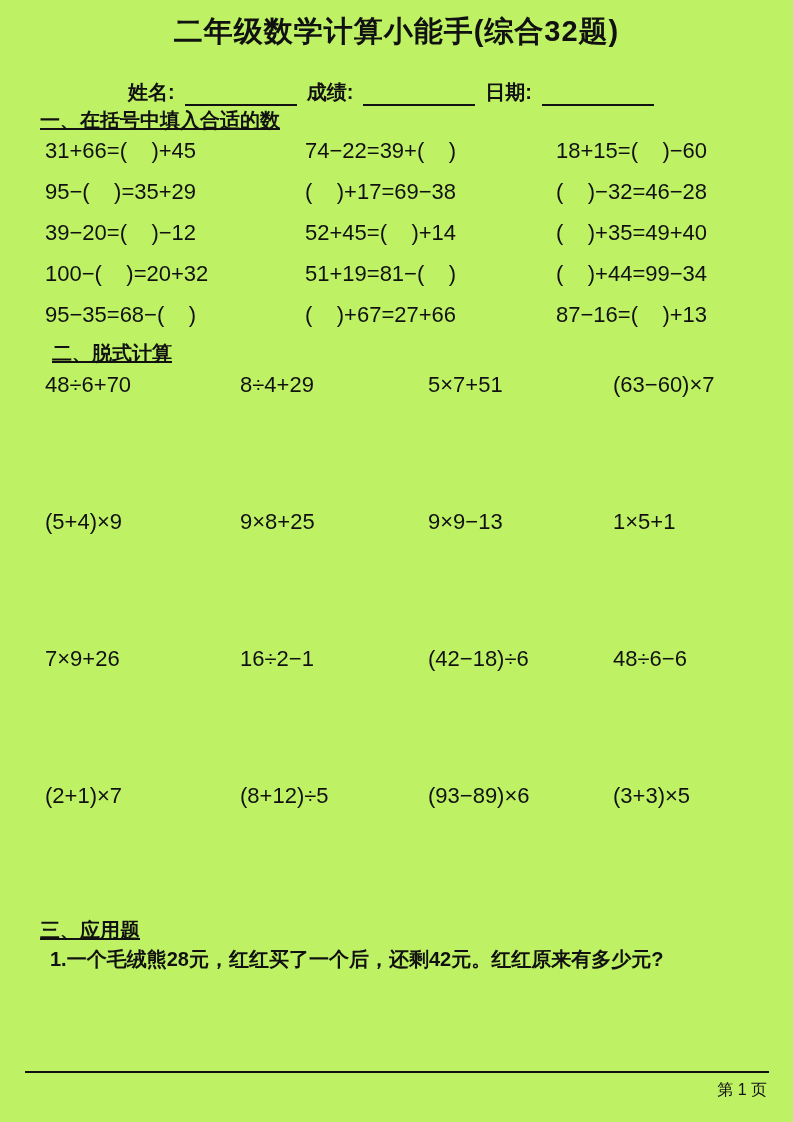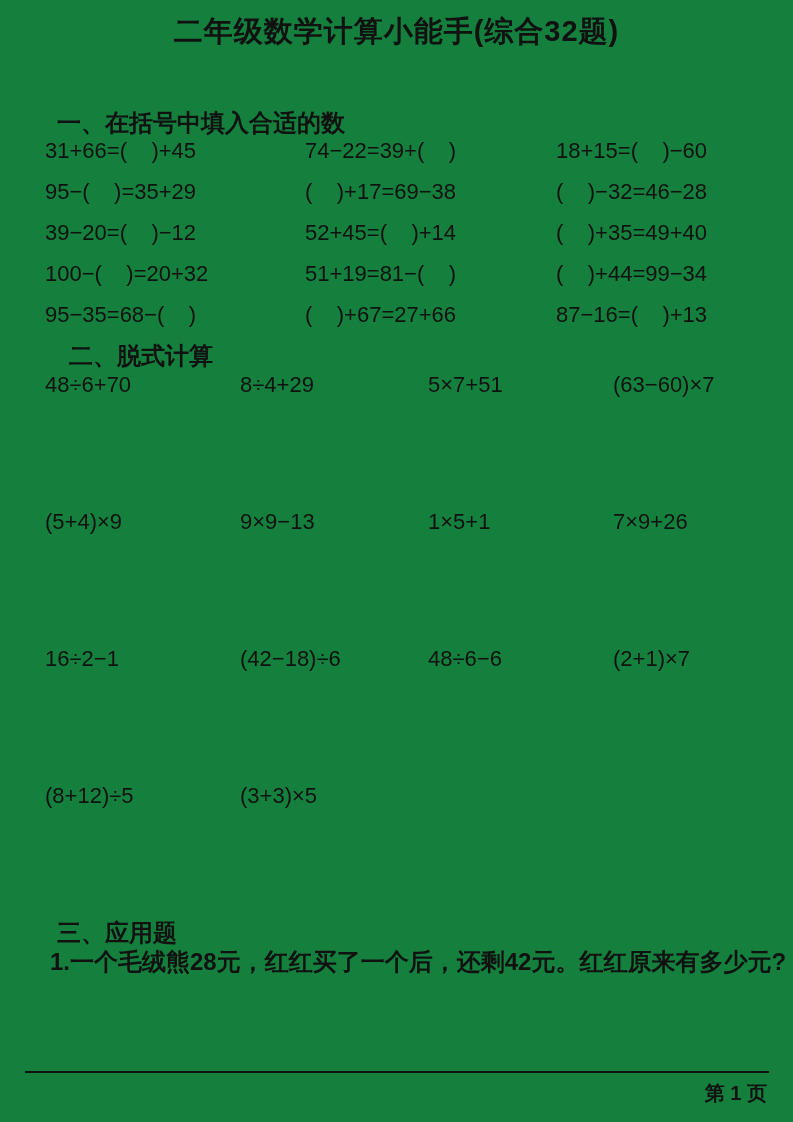--- a/index.html
+++ b/index.html
@@ -1,21 +1,21 @@
 <!DOCTYPE html>
 <html><head>
 <meta charset="utf-8">
 <style>
   html, body { margin: 0; padding: 0; background: #e9e9e9; }
   .sheet {
     position: relative;
     width: 793px;
     height: 1122px;
     margin: 0 auto;
-    background: #15803d;
+    background: #bef264;
     color: #111;
     font-family: "Liberation Sans", "DejaVu Sans", sans-serif;
     overflow: hidden;
   }
   .doc-title {
     position: absolute;
     top: 12px; left: 0;
     width: 100%;
     text-align: center;
     font-size: 29px;
@@ -33,24 +33,25 @@
     white-space: nowrap;
   }
   .blank-line {
     display: inline-block;
     width: 112px;
     height: 20px;
     border-bottom: 2px solid #111;
   }
   .section-heading {
     position: absolute;
-    left: 57px;
-    font-size: 24px;
+    left: 40px;
+    font-size: 20px;
     font-weight: 700;
     white-space: nowrap;
+    text-decoration: underline;
   }
   #s1-heading { top: 107px; }
   #s2-heading { top: 340px; margin-left: 12px; }
   #s3-heading { top: 917px; }
   .grid {
     position: absolute;
     left: 45px;
     display: grid;
     font-size: 22px;
     white-space: pre;
@@ -64,43 +65,51 @@
   #s2-grid {
     top: 372px;
     grid-template-columns: 195px 188px 185px 175px;
     grid-auto-rows: 137px;
     align-items: start;
   }
   .eq { line-height: 1.2; }
   .problem-line {
     position: absolute;
     top: 946px; left: 50px;
-    font-size: 24px;
+    font-size: 20px;
     font-weight: 600;
     white-space: nowrap;
   }
   .footer-rule {
     position: absolute;
     top: 1071px; left: 25px; right: 24px;
     border-top: 2px solid #111;
   }
   .footer-page {
     position: absolute;
     top: 1080px; right: 26px;
-    font-size: 20px;
-    font-weight: 700;
+    font-size: 16px;
+    font-weight: 400;
   }
 </style>
 </head>
 <body>
 
 <div class="sheet">
 
   <div class="doc-title">二年级数学计算小能手(综合32题)</div>
 
+  <div class="header-row">
+    <span>姓名:</span>
+    <span class="blank-line"></span>
+    <span>成绩:</span>
+    <span class="blank-line"></span>
+    <span>日期:</span>
+    <span class="blank-line"></span>
+  </div>
 
   <div class="section-heading" id="s1-heading">一、在括号中填入合适的数</div>
 
   <div class="grid" id="s1-grid">
     <div class="eq">31+66=(    )+45</div>
     <div class="eq">74−22=39+(    )</div>
     <div class="eq">18+15=(    )−60</div>
     <div class="eq">95−(    )=35+29</div>
     <div class="eq">(    )+17=69−38</div>
     <div class="eq">(    )−32=46−28</div>
@@ -116,28 +125,30 @@
   </div>
 
   <div class="section-heading" id="s2-heading">二、脱式计算</div>
 
   <div class="grid" id="s2-grid">
     <div class="eq">48÷6+70</div>
     <div class="eq">8÷4+29</div>
     <div class="eq">5×7+51</div>
     <div class="eq">(63−60)×7</div>
     <div class="eq">(5+4)×9</div>
+    <div class="eq">9×8+25</div>
     <div class="eq">9×9−13</div>
     <div class="eq">1×5+1</div>
     <div class="eq">7×9+26</div>
     <div class="eq">16÷2−1</div>
     <div class="eq">(42−18)÷6</div>
     <div class="eq">48÷6−6</div>
     <div class="eq">(2+1)×7</div>
     <div class="eq">(8+12)÷5</div>
+    <div class="eq">(93−89)×6</div>
     <div class="eq">(3+3)×5</div>
   </div>
 
   <div class="section-heading" id="s3-heading">三、应用题</div>
 
   <div class="problem-line">1.一个毛绒熊28元，红红买了一个后，还剩42元。红红原来有多少元?</div>
 
   <div class="footer-rule"></div>
   <div class="footer-page">第 1 页</div>
 

